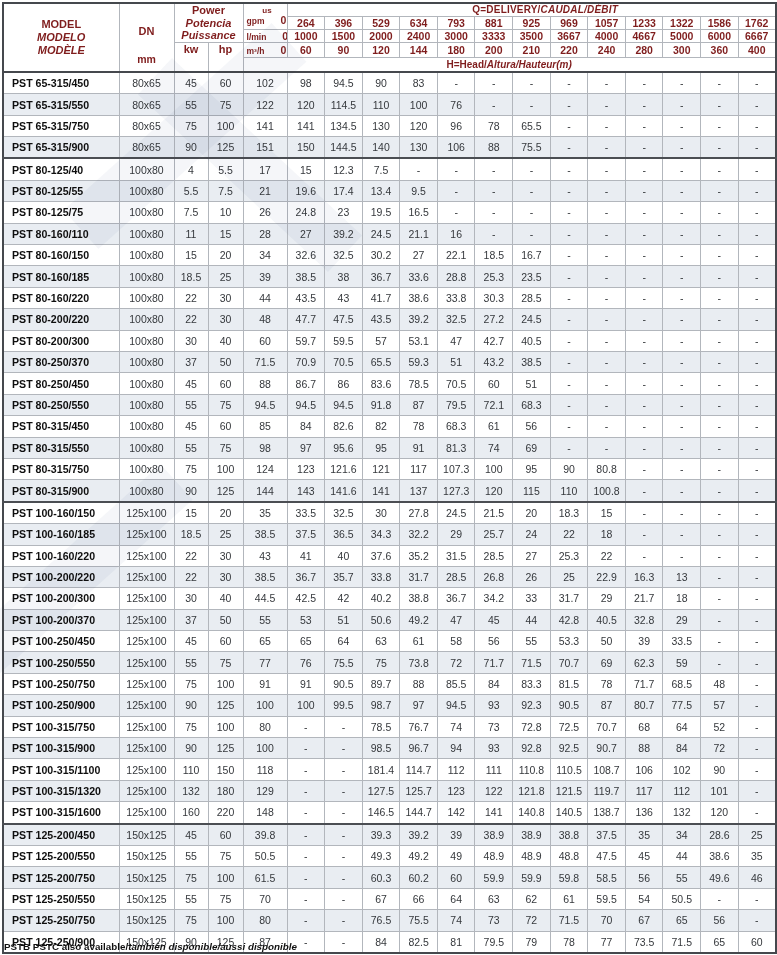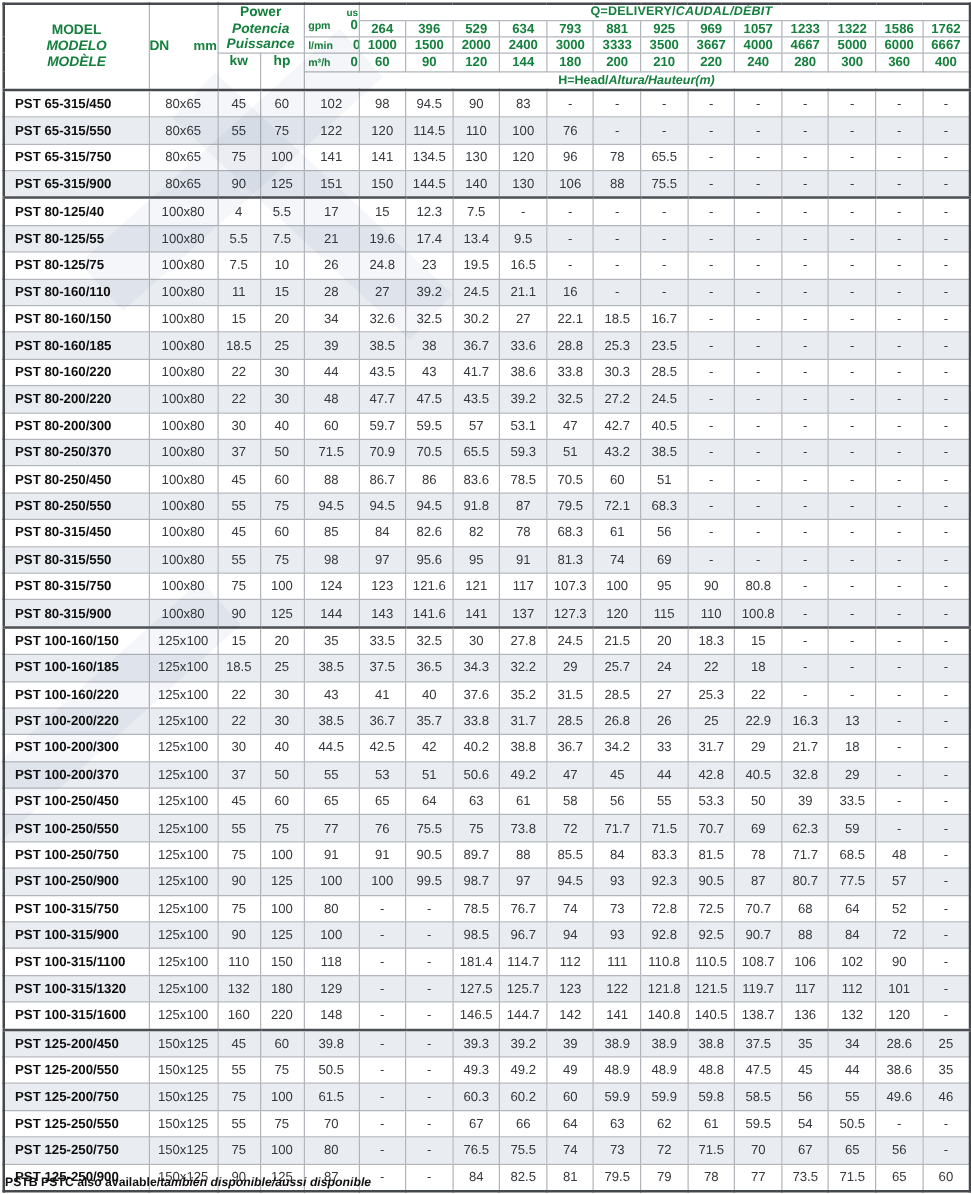--- a/index.html
+++ b/index.html
@@ -1,33 +1,33 @@
 <!DOCTYPE html>
 <html><head>
 <meta charset="utf-8">
 <style>
   html,body{margin:0;padding:0;background:#fff;}
   .page{position:relative;width:777px;height:955px;background:#fff;overflow:hidden;
         font-family:"Liberation Sans",sans-serif;color:#1a1a1a;}
   table{border-collapse:collapse;table-layout:fixed;width:773px;margin:2px 0 0 2px;
         border:2px solid #45484d;}
   th,td{border:1px solid #b2b6bc;padding:0;text-align:center;overflow:hidden;white-space:nowrap;}
-  thead th{font-weight:bold;color:#15803d;background:#fff;}
+  thead th{font-weight:bold;color:#7f1d1d;background:#fff;}
   thead tr.hr1{height:13px} thead tr.hr2{height:11px} thead tr.hr3{height:11px}
   thead tr.hr4{height:11px} thead tr.hr5{height:12px}
   thead tr:last-child th, thead th[rowspan="5"], thead th.kwhp{border-bottom:2px solid #45484d;}
   .model-h div{font-size:11px;line-height:1.18;}
   .it{font-style:italic;}
   .dn-h{vertical-align:middle;}
-  .dn-h .dn-wrap{display:flex;height:58px;justify-content:flex-start;align-items:center;}
+  .dn-h .dn-wrap{display:flex;flex-direction:column;height:58px;justify-content:flex-start;align-items:center;}
   .dn-h .dn-top{flex:1;display:flex;align-items:center;font-size:11px;}
   .dn-h .dn-unit{font-size:10.5px;padding-bottom:1px;}
   .power-h div{font-size:11px;line-height:1.15;}
   .kwhp{vertical-align:bottom;font-size:11px;padding-bottom:16px;}
-  .unit-cell{text-align:right;}
+  .unit-cell{text-align:center;}
   .unit-cell .us{font-size:8px;line-height:7px;padding-left:4px;font-weight:bold;}
   .ul-row{display:flex;justify-content:space-between;align-items:baseline;padding:0 4px 0 3px;gap:16px;}
   .ul-row .ul{font-size:8.5px;font-weight:bold;}
   .ul-row .zero{font-size:10.5px;}
   .q-title{font-size:10px;letter-spacing:.2px;padding-left:28px;}
   .qv{font-size:10.5px;}
   .h-title{font-size:10px;}
   tbody td{height:20.4px;font-size:10.5px;color:#35383c;}
   tbody td.model{font-weight:bold;color:#0e0e0e;text-align:left;padding-left:8px;font-size:10.6px;}
   tbody tr.alt td{background:#e9edf2;}

